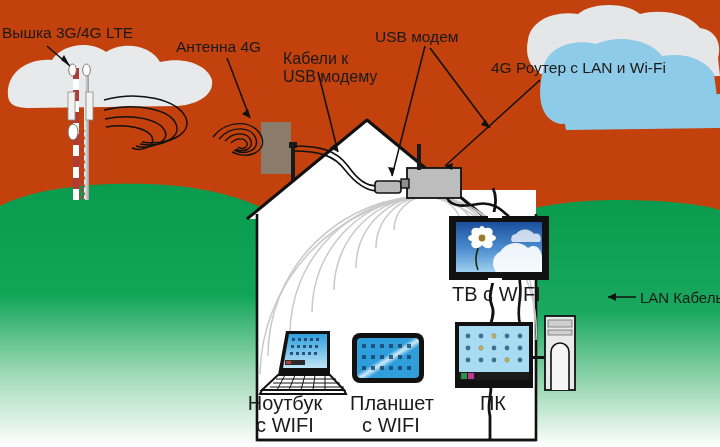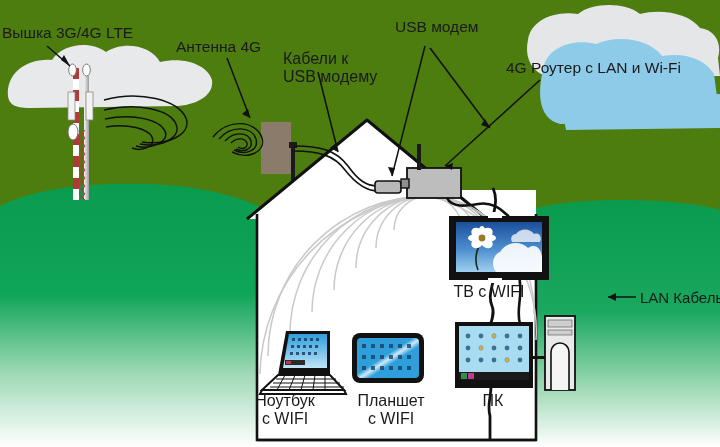--- a/index.html
+++ b/index.html
@@ -1,28 +1,28 @@
 <!DOCTYPE html>
 <html><head>
 <meta charset="utf-8">
 <style>
   html,body{margin:0;padding:0;background:#fff;}
   body{width:720px;height:447px;overflow:hidden;font-family:"Liberation Sans",sans-serif;}
-  #stage{position:relative;width:720px;height:447px;background:#4d7c0f;overflow:hidden;}
+  #stage{position:relative;width:720px;height:447px;background:#c2410c;overflow:hidden;}
   #scene{position:absolute;left:0;top:0;width:720px;height:447px;}
   .lbl{position:absolute;color:#1a1a1a;line-height:1.12;white-space:pre;pointer-events:none;}
   .lbl-big{font-size:15.5px;}
   .lbl-med{font-size:16px;}
-  .lbl-dev{font-size:16px;text-align:center;}
+  .lbl-dev{font-size:20px;text-align:center;}
   .lbl-sm{font-size:15px;}
   #t-tower{left:2px;top:24px;}
   #t-ant{left:168px;top:38px;margin-left:8px;}
   #t-cab{left:283px;top:50px;}
-  #t-usb{left:375px;top:18px;margin-left:20px;}
-  #t-router{left:506px;top:59px;}
+  #t-usb{left:375px;top:28px;}
+  #t-router{left:491px;top:59px;}
   #t-lan{left:640px;top:290px;}
   #t-tv{left:452px;top:283px;width:74px;}
   #t-nb{left:244px;top:392px;width:82px;}
   #t-tab{left:350px;top:392px;width:82px;}
   #t-pc{left:456px;top:392px;width:74px;}
   #avito{position:absolute;left:619px;top:417px;width:96px;height:24px;}
   .avito-txt{position:absolute;left:26px;top:0px;font-size:21px;font-weight:bold;color:#f2f2f2;letter-spacing:-0.4px;font-family:"Liberation Sans",sans-serif;}
   .adot{position:absolute;border-radius:50%;background:#f2f2f2;}
   .ad1{width:9px;height:9px;left:0px;top:3px;}
   .ad2{width:7px;height:7px;left:11px;top:1px;}

